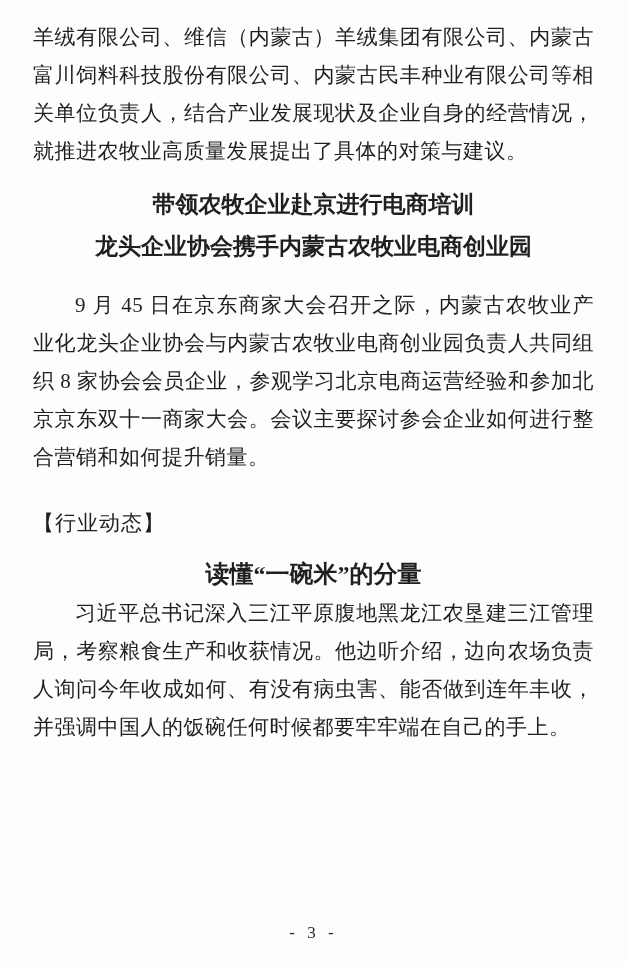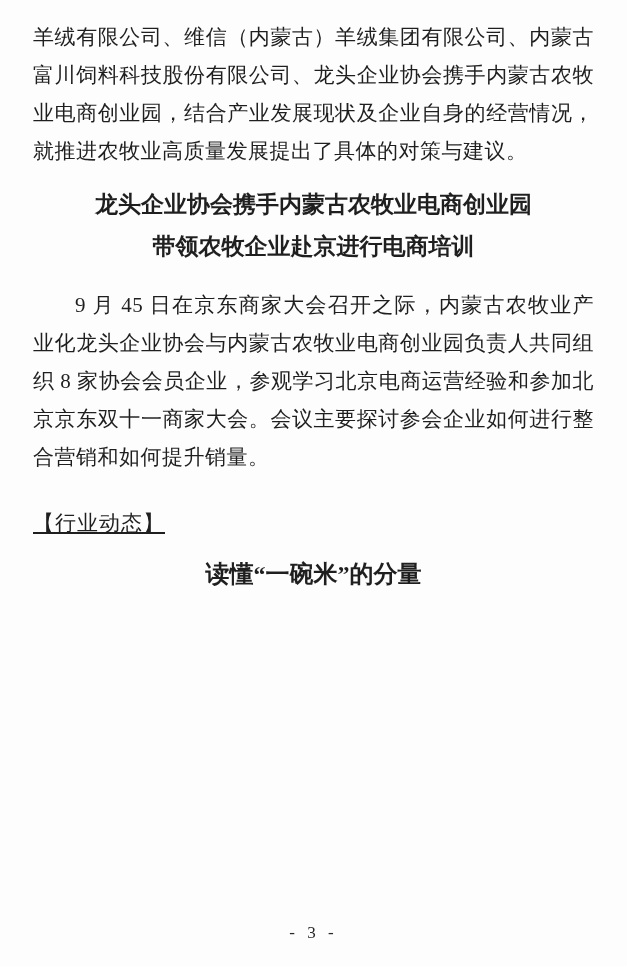--- a/index.html
+++ b/index.html
@@ -43,21 +43,20 @@
   .article1-body {
     margin-top: 18px;
   }
   .section-label {
     margin: 28px 0 12px 0;
     font-family: "Liberation Sans", "DejaVu Sans", sans-serif;
     font-size: 21px;
     line-height: 38px;
     font-weight: 500;
     letter-spacing: 1px;
-    text-decoration: underline;
   }
   .article2-title {
     margin: 7px 0 0 0;
     text-align: center;
     font-weight: bold;
     font-size: 24px;
     line-height: 40px;
   }
   .article2-para1 {
     margin-top: 36px;
@@ -72,30 +71,31 @@
     line-height: 22px;
     color: #2a2a2a;
     letter-spacing: 4px;
   }
 </style>
 </head>
 <body>
 
 <div class="page">
 
-  <p class="body-text">羊绒有限公司、维信（内蒙古）羊绒集团有限公司、内蒙古富川饲料科技股份有限公司、龙头企业协会携手内蒙古农牧业电商创业园，结合产业发展现状及企业自身的经营情况，就推进农牧业高质量发展提出了具体的对策与建议。</p>
+  <p class="body-text">羊绒有限公司、维信（内蒙古）羊绒集团有限公司、内蒙古富川饲料科技股份有限公司、内蒙古民丰种业有限公司等相关单位负责人，结合产业发展现状及企业自身的经营情况，就推进农牧业高质量发展提出了具体的对策与建议。</p>
 
   <h2 class="article-title">
+    <span class="title-line">带领农牧企业赴京进行电商培训</span>
     <span class="title-line">龙头企业协会携手内蒙古农牧业电商创业园</span>
-    <span class="title-line">带领农牧企业赴京进行电商培训</span>
   </h2>
 
   <p class="body-text indent article1-body">9 月 45 日在京东商家大会召开之际，内蒙古农牧业产业化龙头企业协会与内蒙古农牧业电商创业园负责人共同组织 8 家协会会员企业，参观学习北京电商运营经验和参加北京京东双十一商家大会。会议主要探讨参会企业如何进行整合营销和如何提升销量。</p>
 
   <p class="section-label">【行业动态】</p>
 
   <h2 class="article2-title">读懂“一碗米”的分量</h2>
 
 
+  <p class="body-text indent">习近平总书记深入三江平原腹地黑龙江农垦建三江管理局，考察粮食生产和收获情况。他边听介绍，边向农场负责人询问今年收成如何、有没有病虫害、能否做到连年丰收，并强调中国人的饭碗任何时候都要牢牢端在自己的手上。</p>
 
   <div class="page-number">- 3 -</div>
 
 </div>
 
 </body></html>

